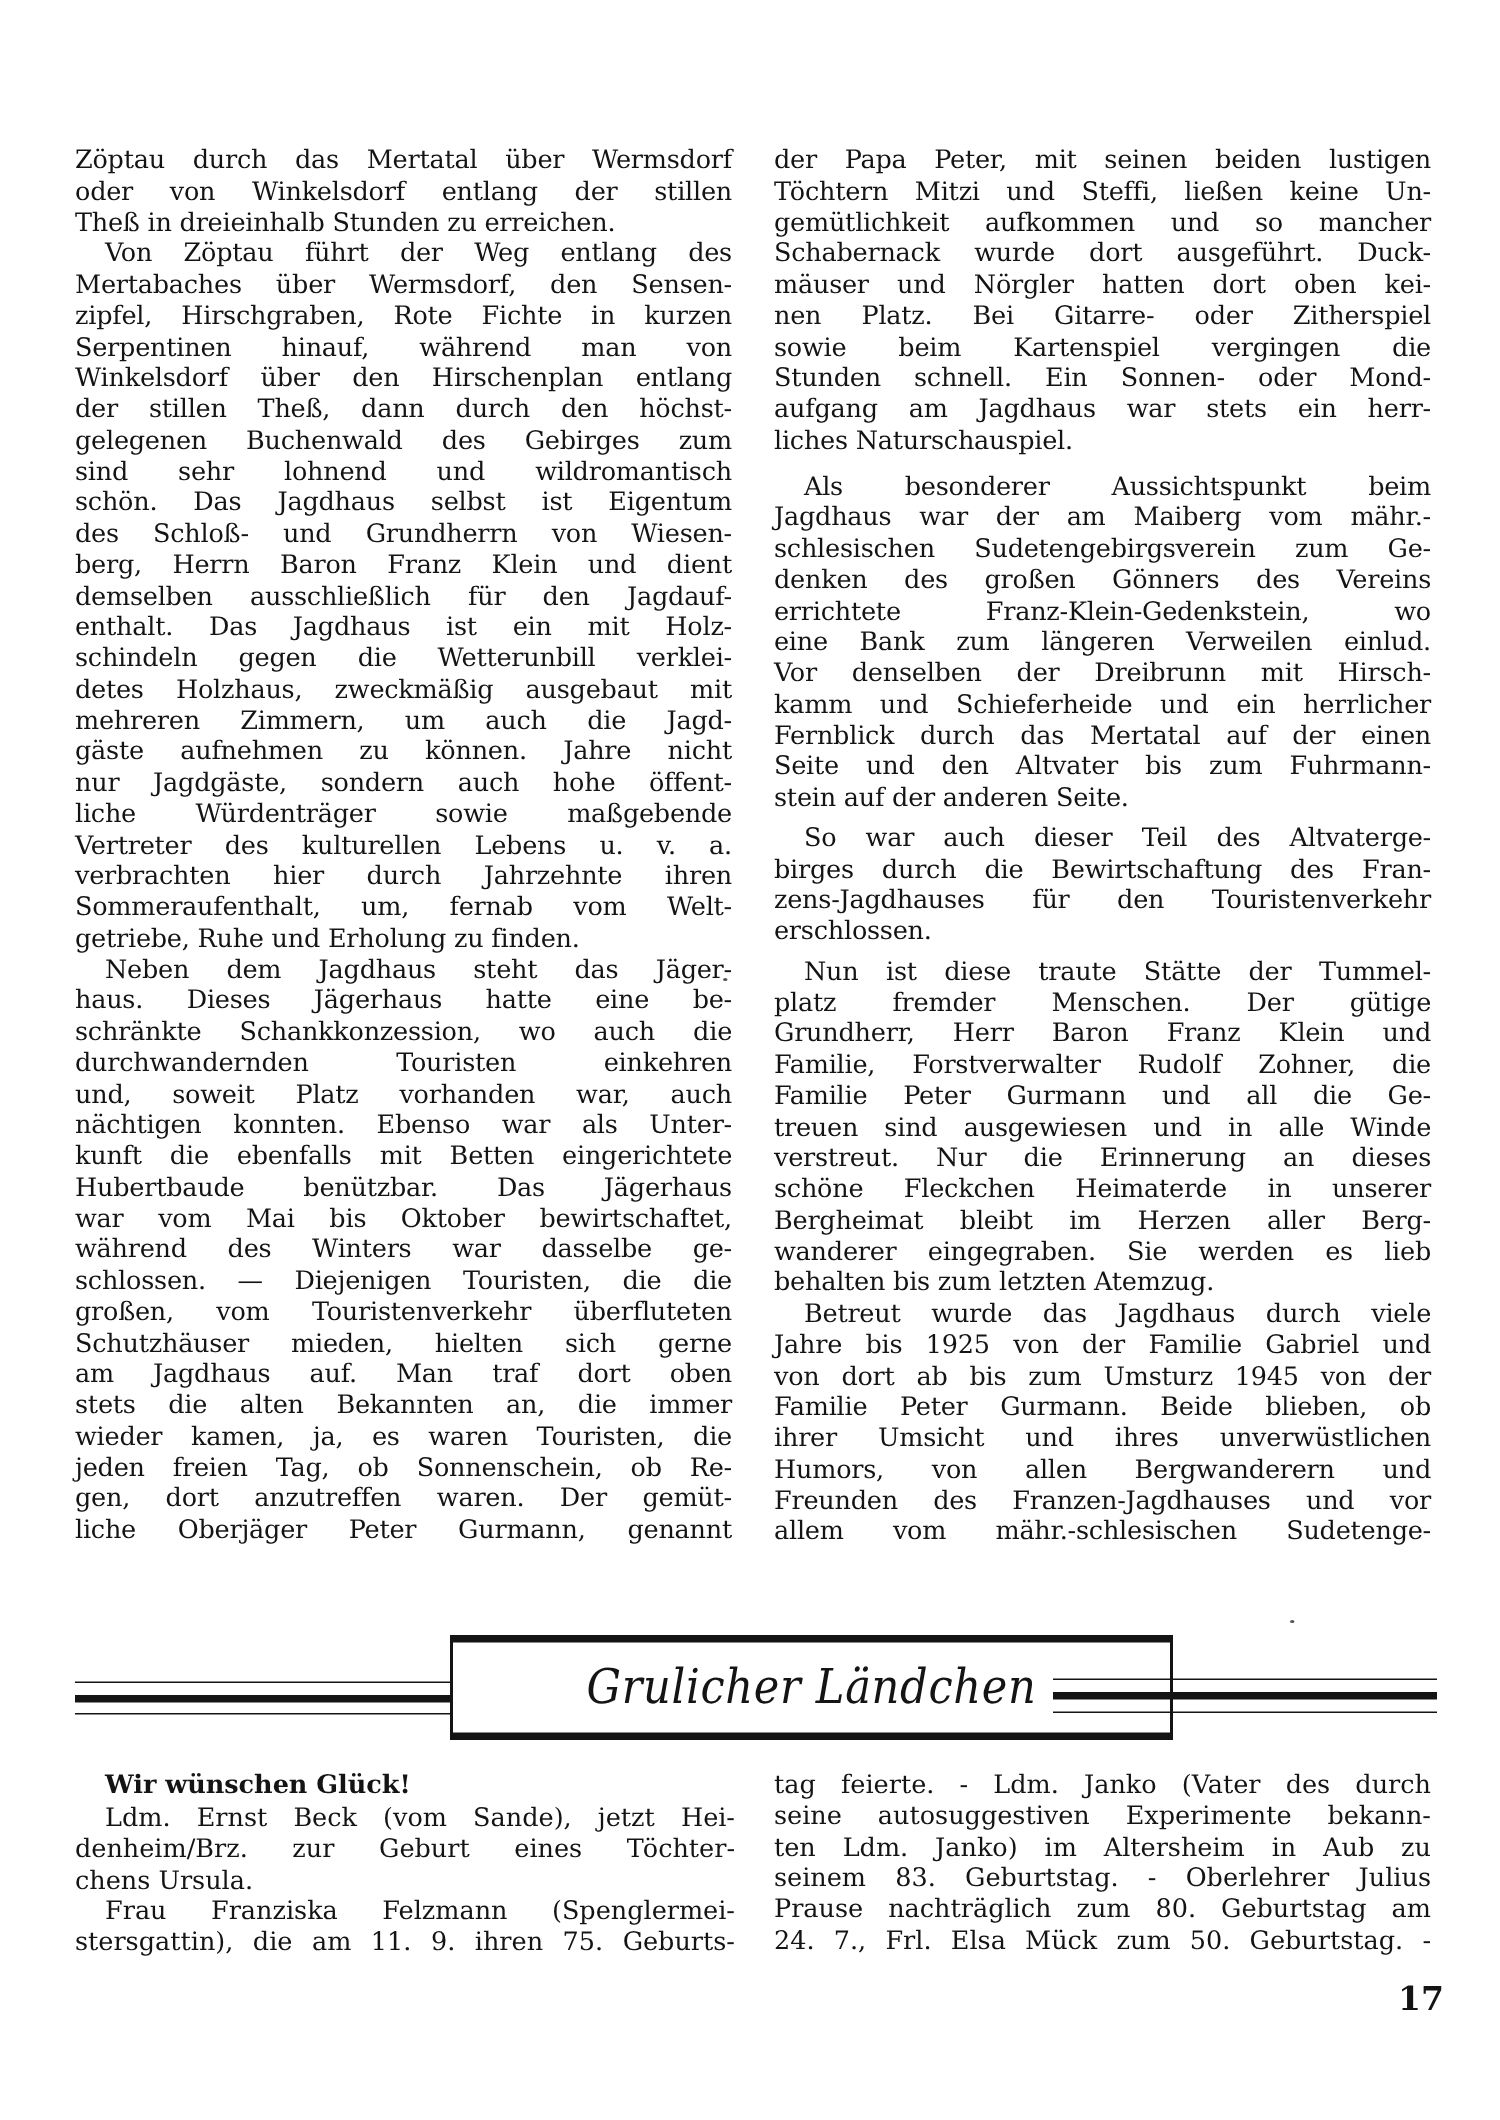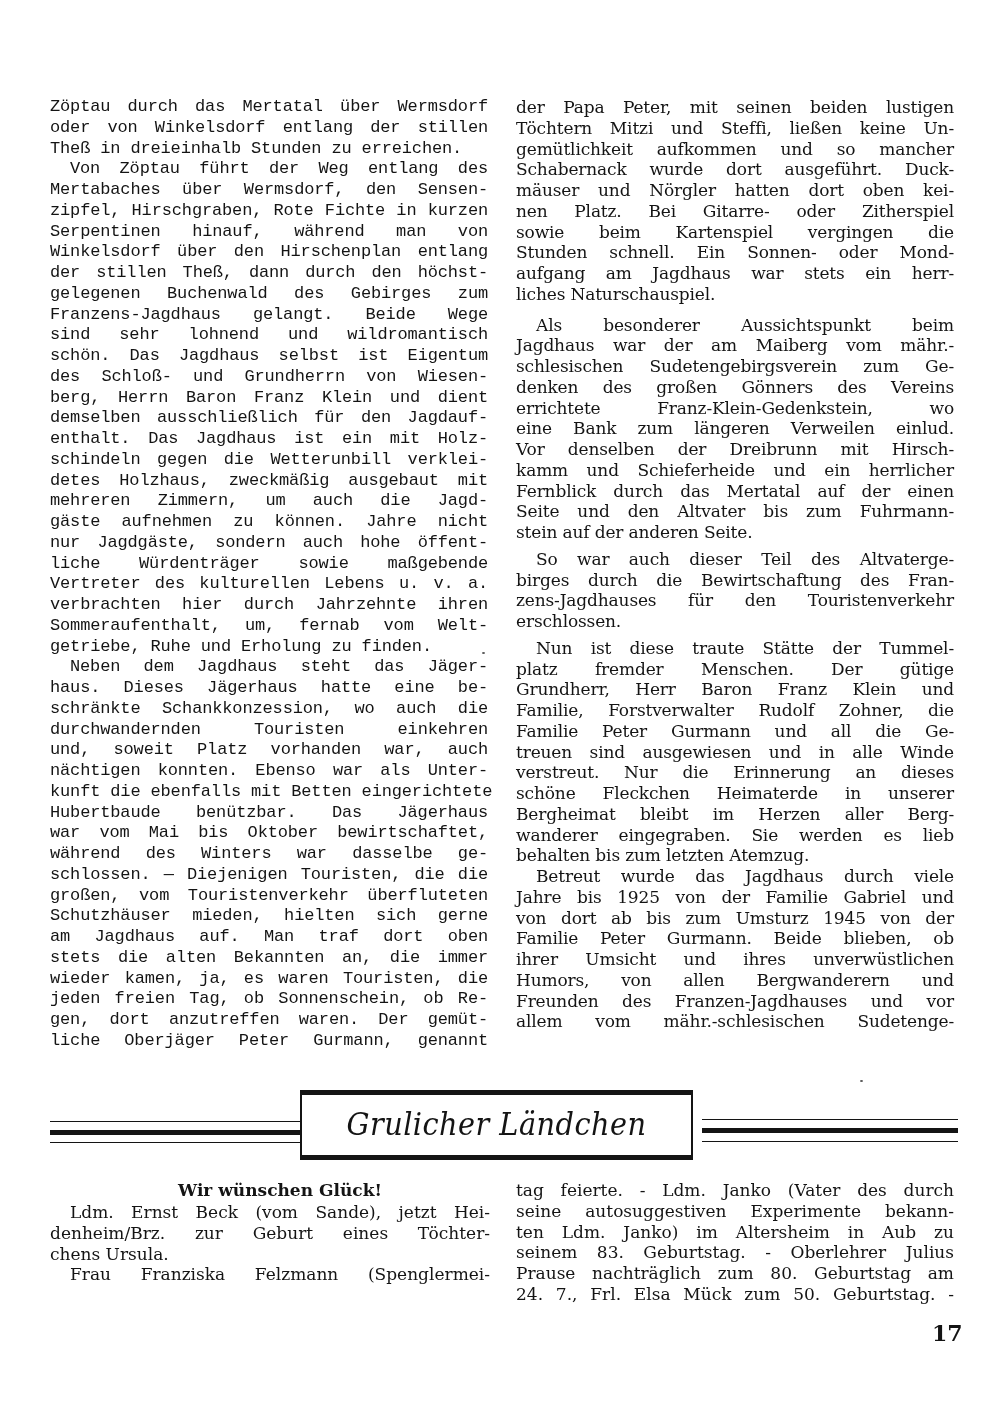--- a/index.html
+++ b/index.html
@@ -1,61 +1,60 @@
 <!DOCTYPE html>
 <html><head>
 <meta charset="utf-8">
 <style>
   html, body { margin: 0; padding: 0; background: #ffffff; }
   body { width: 1000px; height: 1413px; position: relative; overflow: hidden;
          font-family: "DejaVu Serif", "Liberation Serif", serif; color: #141414; }
   .col { position: absolute; font-size: 17px; line-height: 20.75px; letter-spacing: -0.15px; }
-  #col-left { left: 50px; top: 97px; width: 438px; font-family: Liberation Mono, monospace; }
+  #col-left { left: 50px; top: 97px; width: 438px; }
   #col-right { left: 516px; top: 97px; width: 438px; }
   .line { display: block; white-space: nowrap; height: 20.75px; overflow: visible;
           text-align: justify; text-align-last: justify; }
   .line.last { text-align-last: left; }
   .line.indent { padding-left: 20px; }
   .para { display: block; }
 
   
   #banner { position: absolute; left: 48px; top: 1090px; width: 912px; height: 72px; }
   .rule { position: absolute; background: #141414; }
-  .banner-box { position: absolute; left: 252px; top: 0; width: 393px; height: 70px;
+  .banner-box { position: absolute; left: 252px; top: 0; width: 482px; height: 70px;
     border-left: 2px solid #141414; border-right: 2px solid #141414;
     border-top: 5px solid #141414; border-bottom: 5px solid #141414; box-sizing: border-box; }
   .banner-title { position: absolute; left: 0; right: 0; top: 10px; text-align: center;
     font-family: "DejaVu Serif", serif; font-style: italic; font-size: 32px;
     letter-spacing: 0.5px; color: #141414; transform: scaleX(0.9); }
 
   
   #bottom-left { position: absolute; left: 50px; top: 1180px; width: 440px; font-size: 17px; line-height: 20.75px; }
   #bottom-right { position: absolute; left: 516px; top: 1180px; width: 438px; font-size: 17px; line-height: 20.75px; }
-  .section-heading { display: block; text-align: center; font-weight: bold; font-size: 17px; height: 22px; padding-left: 20px; }
+  .section-heading { display: block; text-align: left; font-weight: bold; font-size: 17px; height: 22px; padding-left: 20px; }
   #page-number { position: absolute; left: 932px; top: 1320px; font-size: 22px; font-weight: bold; }
   .speck { position: absolute; width: 3px; height: 2px; background: #555; border-radius: 50%; }
 </style>
 </head>
 <body>
 
 <div id="col-left" class="col">
     <div class="para">
       <span class="line">Zöptau durch das Mertatal über Wermsdorf</span>
       <span class="line">oder von Winkelsdorf entlang der stillen</span>
       <span class="line last">Theß in dreieinhalb Stunden zu erreichen.</span>
     </div>
     <div class="para">
       <span class="line indent">Von Zöptau führt der Weg entlang des</span>
       <span class="line">Mertabaches über Wermsdorf, den Sensen-</span>
       <span class="line">zipfel, Hirschgraben, Rote Fichte in kurzen</span>
       <span class="line">Serpentinen hinauf, während man von</span>
       <span class="line">Winkelsdorf über den Hirschenplan entlang</span>
       <span class="line">der stillen Theß, dann durch den höchst-</span>
       <span class="line">gelegenen Buchenwald des Gebirges zum</span>
-      <span class="line">Franzens-Jagdhaus gelangt. Beide Wege</span>
       <span class="line">sind sehr lohnend und wildromantisch</span>
       <span class="line">schön. Das Jagdhaus selbst ist Eigentum</span>
       <span class="line">des Schloß- und Grundherrn von Wiesen-</span>
       <span class="line">berg, Herrn Baron Franz Klein und dient</span>
       <span class="line">demselben ausschließlich für den Jagdauf-</span>
       <span class="line">enthalt. Das Jagdhaus ist ein mit Holz-</span>
       <span class="line">schindeln gegen die Wetterunbill verklei-</span>
       <span class="line">detes Holzhaus, zweckmäßig ausgebaut mit</span>
       <span class="line">mehreren Zimmern, um auch die Jagd-</span>
       <span class="line">gäste aufnehmen zu können. Jahre nicht</span>
@@ -160,20 +159,21 @@
 <div id="bottom-left" class="col-b">
   <span class="section-heading">Wir wünschen Glück!</span>
   <div>
       <div class="para">
         <span class="line indent">Ldm. Ernst Beck (vom Sande), jetzt Hei-</span>
         <span class="line">denheim/Brz. zur Geburt eines Töchter-</span>
         <span class="line last">chens Ursula.</span>
       </div>
       <div class="para">
         <span class="line indent">Frau Franziska Felzmann (Spenglermei-</span>
+        <span class="line">stersgattin), die am 11. 9. ihren 75. Geburts-</span>
       </div>
     </div>
 </div>
 <div id="bottom-right" class="col-b">
   <div>
       <div class="para">
         <span class="line">tag feierte. - Ldm. Janko (Vater des durch</span>
         <span class="line">seine autosuggestiven Experimente bekann-</span>
         <span class="line">ten Ldm. Janko) im Altersheim in Aub zu</span>
         <span class="line">seinem 83. Geburtstag. - Oberlehrer Julius</span>

